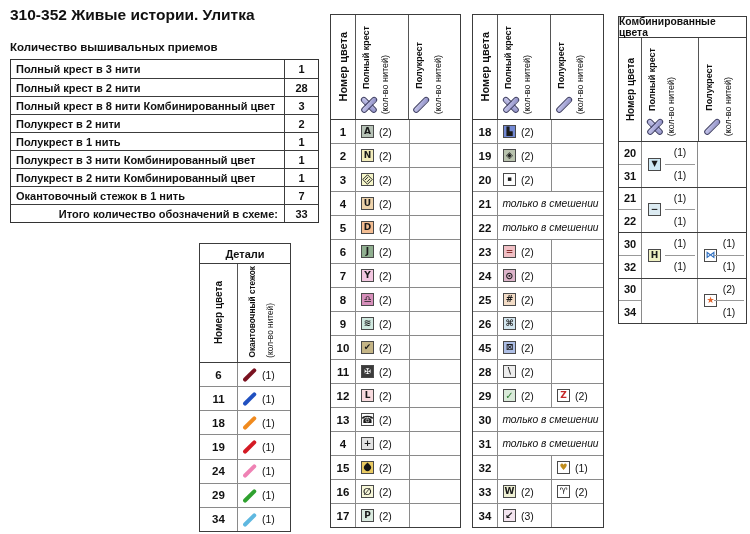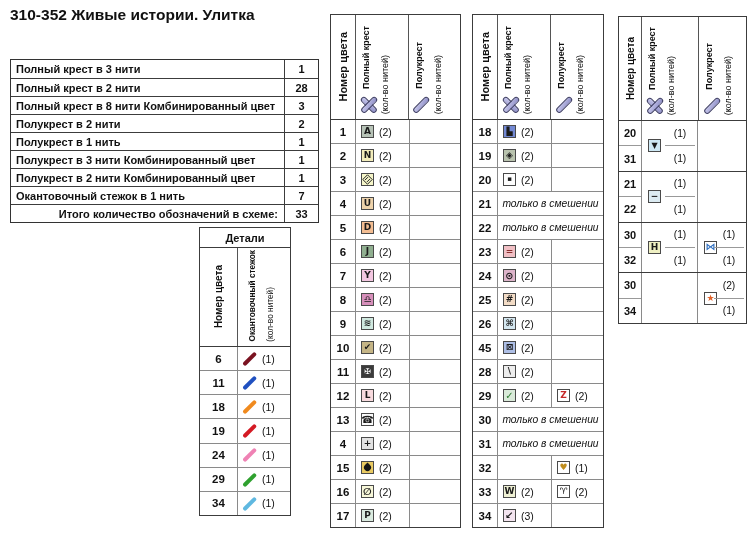--- a/index.html
+++ b/index.html
@@ -12,21 +12,21 @@
   .tech{position:absolute;left:10px;top:59px;width:309px;border:1.6px solid #333;box-sizing:border-box;}
   .tech-row{display:flex;height:18px;box-sizing:border-box;}
   .tech-row + .tech-row{border-top:1.5px solid #3c3c3c;}
   .tech-label{flex:1;display:flex;align-items:center;padding-left:5px;font-weight:bold;font-size:11px;}
   .tech-value{width:33px;border-left:1.5px solid #3c3c3c;display:flex;align-items:center;justify-content:center;font-weight:bold;font-size:11px;}
   .tech-total .tech-label{justify-content:flex-end;padding-right:6px;}
 
   .vtext{writing-mode:vertical-rl;transform:rotate(180deg);white-space:nowrap;}
 
   
-  .details{position:absolute;left:199px;top:227px;width:92px;height:289px;border:1.5px solid #3c3c3c;box-sizing:border-box;display:flex;flex-direction:column;background:#fff;}
+  .details{position:absolute;left:199px;top:243px;width:92px;height:289px;border:1.5px solid #3c3c3c;box-sizing:border-box;display:flex;flex-direction:column;background:#fff;}
   .d-title{height:19px;flex:0 0 19px;border-bottom:1.3px solid #3c3c3c;display:flex;align-items:center;justify-content:center;font-weight:bold;font-size:11px;}
   .d-header{display:flex;height:98px;flex:0 0 98px;border-bottom:1.3px solid #3c3c3c;}
   .d-numh{width:37px;display:flex;align-items:center;justify-content:center;}
   .d-numh .vtext{font-weight:bold;font-size:10px;}
   .d-sth{flex:1;border-left:1px solid #555;position:relative;}
   .d-st1{position:absolute;left:9px;bottom:4px;font-weight:bold;font-size:8.3px;}
   .d-st2{position:absolute;left:27px;bottom:4px;font-size:8.3px;}
   .d-body{flex:1;display:flex;flex-direction:column;}
   .d-row{flex:1;display:flex;box-sizing:border-box;}
   .d-row + .d-row{border-top:1px solid #8a8a8a;}
@@ -79,20 +79,21 @@
   .c-cell .sym{position:absolute;left:6px;top:50%;margin-top:-6.5px;}
   .c-counts{position:absolute;right:2px;top:0;bottom:0;width:30px;display:flex;flex-direction:column;}
   .c-count{flex:1;display:flex;align-items:center;justify-content:center;font-size:10.3px;}
   .c-count + .c-count{border-top:1px solid #999;}
 </style>
 </head>
 <body>
 
 <div class="page">
   <div class="title">310-352 Живые истории. Улитка</div>
+  <div class="subtitle">Количество вышивальных приемов</div>
 
   <div class="tech">
     <div class="tech-row">
         <div class="tech-label">Полный крест в 3 нити</div>
         <div class="tech-value">1</div>
       </div>
     <div class="tech-row">
         <div class="tech-label">Полный крест в 2 нити</div>
         <div class="tech-value">28</div>
       </div>
@@ -503,20 +504,21 @@
           <div class="lg-cell lg-full">
             <span class="sym s10" style="background-color: rgb(243, 228, 239); color: rgb(26, 26, 26);">↙</span>
             <span class="cnt">(3)</span>
           </div>
           <div class="lg-cell lg-half"></div>
         </div>
     </div>
   </div>
 
   <div class="combined">
+    <div class="c-title">Комбинированные цвета</div>
     <div class="c-header">
       <div class="c-numh">
           <span class="vtext">Номер цвета</span>
         </div>
       <div class="lg-cellh c-full-h">
         <span class="vtext vt1">Полный крест</span>
         <span class="vtext vt2">(кол-во нитей)</span>
         <span class="hicon">
             <i class="bar b1"></i>
             <i class="bar b2"></i>

